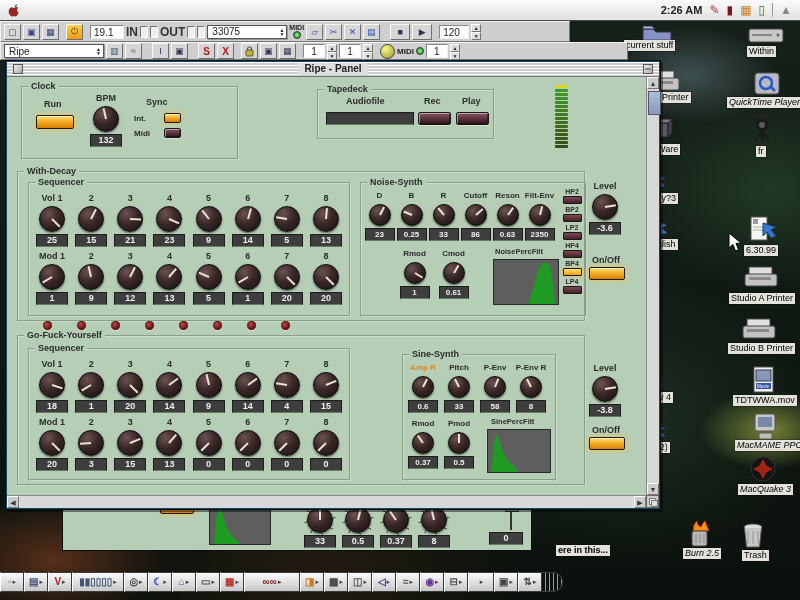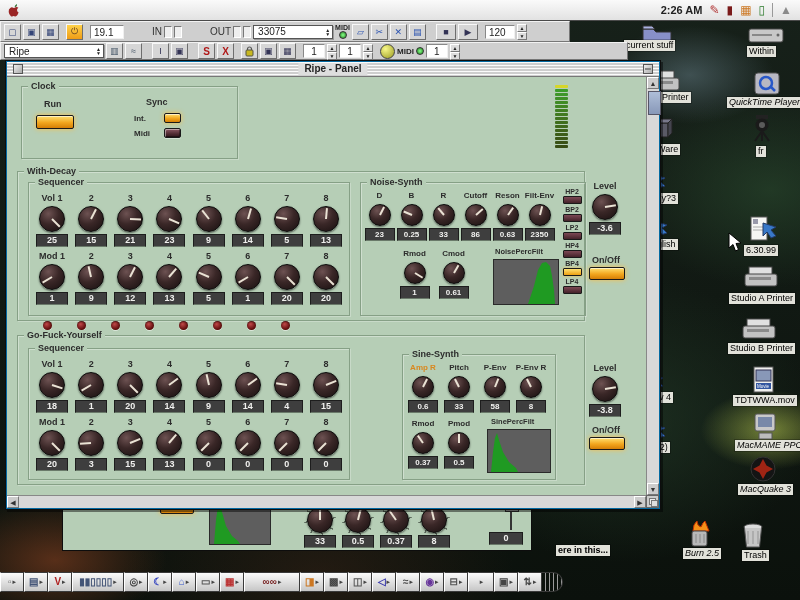--- a/index.html
+++ b/index.html
@@ -35,34 +35,34 @@
   .tb-btn.lit{background:linear-gradient(#ffd24a,#ef9c16);color:#642;}
   .tb-btn.red{color:#b01818;font-weight:bold;font-size:10px;}
   .disp{background:#fff;border:1px solid #888;border-bottom-color:#f0f0f0;border-right-color:#f0f0f0;
     font-size:10px;padding:0 3px;height:14px;line-height:14px;box-sizing:border-box;}
   .dd{background:#fff;border:1px solid #555;box-shadow:1px 1px 0 #999;height:14px;display:flex;align-items:center;
     font-size:10px;padding:0 2px 0 4px;box-sizing:border-box;}
   .dd .arr{margin-left:auto;display:flex;flex-direction:column;align-items:center;font-size:5px;line-height:4px;color:#222;padding-left:3px;}
   .stepper{width:10px;height:15px;display:flex;flex-direction:column;}
   .stepper div{flex:1;background:#ddd;border:1px solid #777;border-top-color:#fff;border-left-color:#fff;
     font-size:5px;line-height:6px;text-align:center;color:#222;box-sizing:border-box;}
-  .tinylab{font-size:10px;font-weight:normal;color:#333;margin-left:26px;}
+  .tinylab{font-size:12px;font-weight:bold;color:#333;}
   .inout-box{width:6px;height:10px;background:#eee;border:1px solid #777;border-bottom-color:#fff;border-right-color:#fff;}
   .gap6{width:6px;} .gap3{width:3px;}
   .midi-dot{width:6px;height:6px;border-radius:50%;background:radial-gradient(#8f8,#1a7a1a);border:1px solid #333;}
   .ball{width:13px;height:13px;border-radius:50%;background:radial-gradient(circle at 35% 30%,#f8f88a,#9a9a20);border:1px solid #444;}
   
   #desktop{left:0;top:0;width:800px;height:600px;z-index:2;}
   .dicon{position:absolute;cursor:default;}
   .dlabel{position:absolute;background:#e2e2da;color:#000;font-size:9px;line-height:11px;padding:0 2px;
     white-space:nowrap;box-shadow:0 0 0 1px rgba(0,0,0,.25);}
   .dlabel.it{font-style:italic;}
   #mame-glow{left:700px;top:390px;width:140px;height:80px;background:radial-gradient(rgba(210,230,90,.5),transparent 70%);z-index:1;}
   
-  #ripe-window{left:5px;top:60px;width:654px;height:448px;background:#0369a1;border:1px solid #0d0d0d;
+  #ripe-window{left:5px;top:60px;width:654px;height:448px;background:#0c4a6e;border:1px solid #0d0d0d;
     box-shadow:2px 2px 0 rgba(0,0,0,.45);z-index:10;}
   .titlebar{position:absolute;left:1px;top:1px;right:1px;height:14px;
     background:repeating-linear-gradient(180deg,#fbfbfb 0 1px,#cecece 1px 3px);
     border-bottom:1px solid #777;}
   .titlebar .ttl{position:absolute;left:50%;transform:translateX(-50%);top:1px;background:#dedede;
     padding:0 6px;font-size:10px;font-weight:bold;color:#222;line-height:12px;}
   .wbox{position:absolute;top:2px;width:10px;height:10px;background:linear-gradient(135deg,#eee,#aaa);
     border:1px solid #555;box-sizing:border-box;}
   .wbox.close{left:6px;} .wbox.collapse{right:6px;}
   .wbox.collapse::after{content:"";position:absolute;left:1px;right:1px;top:3px;height:2px;background:#888;}
@@ -295,27 +295,45 @@
     <span class="ttl">Ripe - Panel</span>
     <div class="wbox collapse"></div>
   </div>
 
   <div class="win-content">
 
     <div class="group" style="left:14px;top:9px;width:215px;height:71px;">
       <span class="gtitle">Clock</span>
       <span class="slabel" style="left:22px;top:12px;">Run</span>
       <div class="btn orange" style="left:14px;top:28px;width:38px;height:14px;"></div>
+      <div class="krow one abs" style="left:62px;top:6px;">
+          <div class="kcell">
+            <span class="klabel">BPM</span>
+            <div class="knob">
+              <div class="kptr" style="transform:rotate(-13deg)"></div>
+            </div>
+            <span class="kval">132</span>
+          </div>
+        </div>
       <span class="slabel" style="left:124px;top:10px;">Sync</span>
       <span class="slabel" style="left:112px;top:27px;font-size:8px;">Int.</span>
       <div class="btn orange" style="left:142px;top:26px;width:17px;height:10px;"></div>
       <span class="slabel" style="left:112px;top:42px;font-size:8px;">Midi</span>
       <div class="btn maroon" style="left:142px;top:41px;width:17px;height:10px;"></div>
     </div>
 
+    <div class="group" style="left:310px;top:12px;width:175px;height:48px;">
+      <span class="gtitle">Tapedeck</span>
+      <span class="slabel" style="left:28px;top:6px;">Audiofile</span>
+      <div class="lcd" style="position:absolute;left:8px;top:22px;width:88px;height:13px;"></div>
+      <span class="slabel" style="left:106px;top:6px;">Rec</span>
+      <div class="btn maroon" style="left:100px;top:22px;width:33px;height:13px;"></div>
+      <span class="slabel" style="left:144px;top:6px;">Play</span>
+      <div class="btn maroon" style="left:138px;top:22px;width:33px;height:13px;"></div>
+    </div>
 
     <div id="meter" class="abs" style="left:548px;top:8px;width:13px;">
         <div style="background:#d6d62a"></div>
         <div style="background:hsl(110,58%,38.6%)"></div>
         <div style="background:hsl(108,58%,37.2%)"></div>
         <div style="background:hsl(106,58%,35.8%)"></div>
         <div style="background:hsl(104,58%,34.4%)"></div>
         <div style="background:hsl(102,58%,33%)"></div>
         <div style="background:hsl(100,58%,31.6%)"></div>
         <div style="background:hsl(98,58%,30.200000000000003%)"></div>

